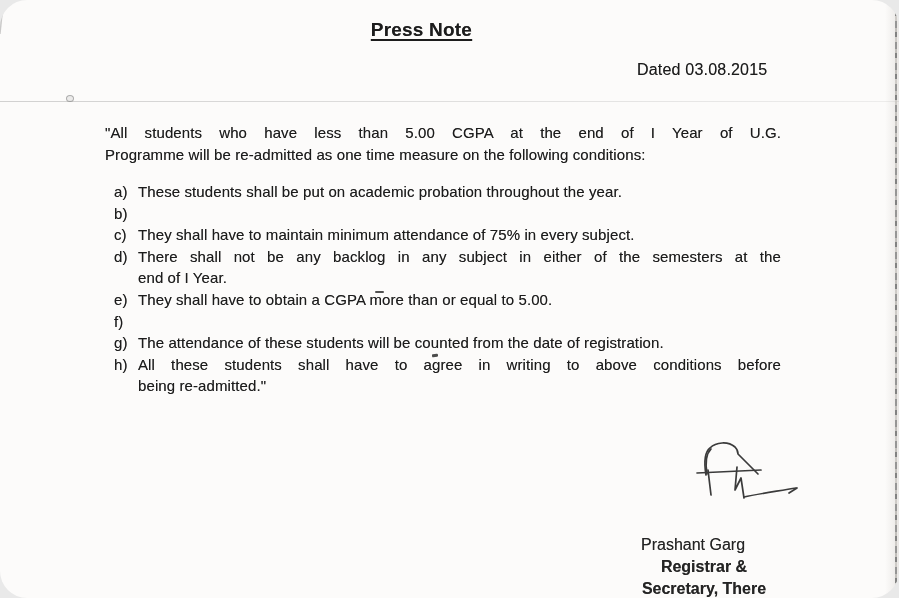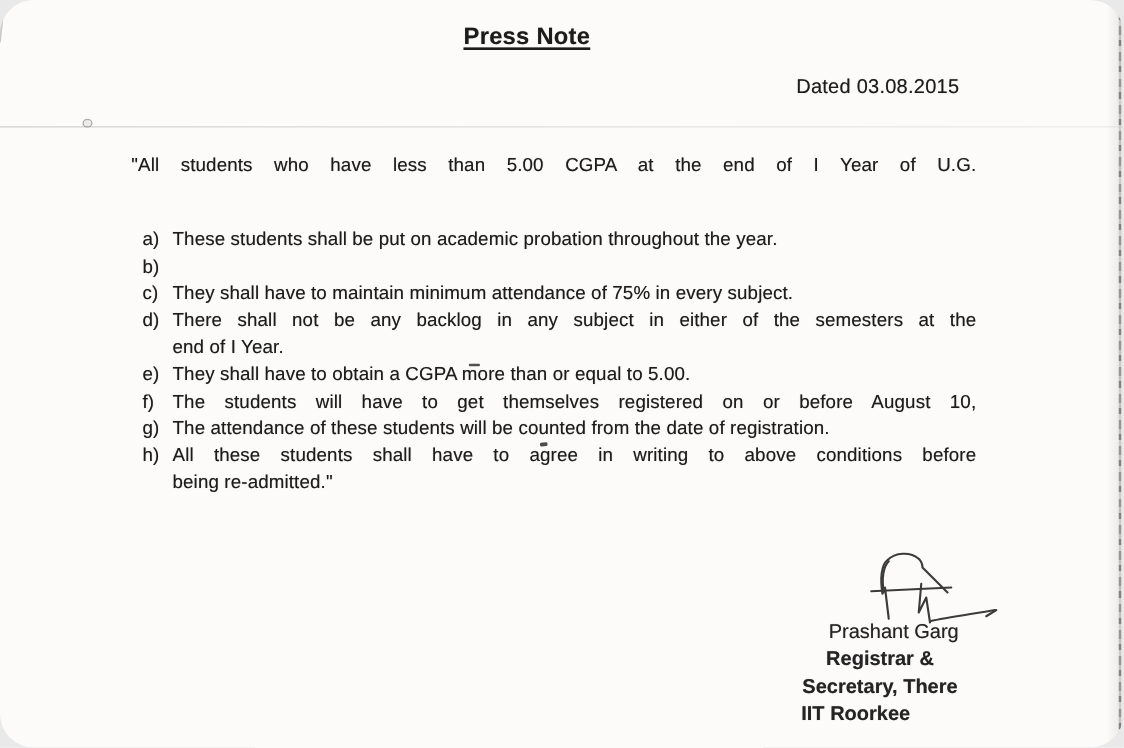--- a/index.html
+++ b/index.html
@@ -56,21 +56,21 @@
   .just { text-align: justify; text-align-last: justify; }
 
   .sig-svg { position: absolute; top: 441px; left: 695px; }
   .sig-block {
     position: absolute;
     top: 495px; left: 641px; width: 126px;
     font-size: 16px;
     line-height: 22px;
     color: #242424;
   }
-  .sig-name  { text-align: right; font-weight: 400; }
+  .sig-name  { text-align: left; font-weight: 400; margin-top: 39px; }
   .sig-bold  { text-align: center; font-weight: 700; }
   .sig-left  { text-align: left;  font-weight: 700; }
 
   
   .fold-line {
     position: absolute; top: 101px; left: 0; width: 899px; height: 1px;
     background: linear-gradient(to right, rgba(140,140,140,0.38), rgba(170,170,170,0.18));
   }
   .speck {
     position: absolute; top: 95px; left: 66px; width: 8px; height: 7px;
@@ -112,20 +112,21 @@
   <div class="corner-mark"></div>
   <div class="backlog-mark"></div>
   <div class="stray-dash"></div>
 
   <div class="title ink">Press Note</div>
 
   <div class="date ink">Dated 03.08.2015</div>
 
   <div class="intro ink">
     <div class="line just">"All students who have less than 5.00 CGPA at the end of I Year of U.G.</div>
+    <div class="line">Programme will be re-admitted as one time measure on the following conditions:</div>
   </div>
 
   <div class="cond-list ink">
 
     <div class="cond-item">
       <div class="cond-label">a)</div>
       <div class="cond-text">
         <div class="line">These students shall be put on academic probation throughout the year.</div>
       </div>
     </div>
@@ -154,21 +155,20 @@
     <div class="cond-item">
       <div class="cond-label">e)</div>
       <div class="cond-text">
         <div class="line">They shall have to obtain a CGPA more than or equal to 5.00.</div>
       </div>
     </div>
 
     <div class="cond-item">
       <div class="cond-label">f)</div>
       <div class="cond-text">
-        <div class="line just">The students will have to get themselves registered on or before August 10,</div>
       </div>
     </div>
 
     <div class="cond-item">
       <div class="cond-label">g)</div>
       <div class="cond-text">
         <div class="line">The attendance of these students will be counted from the date of registration.</div>
       </div>
     </div>
 

